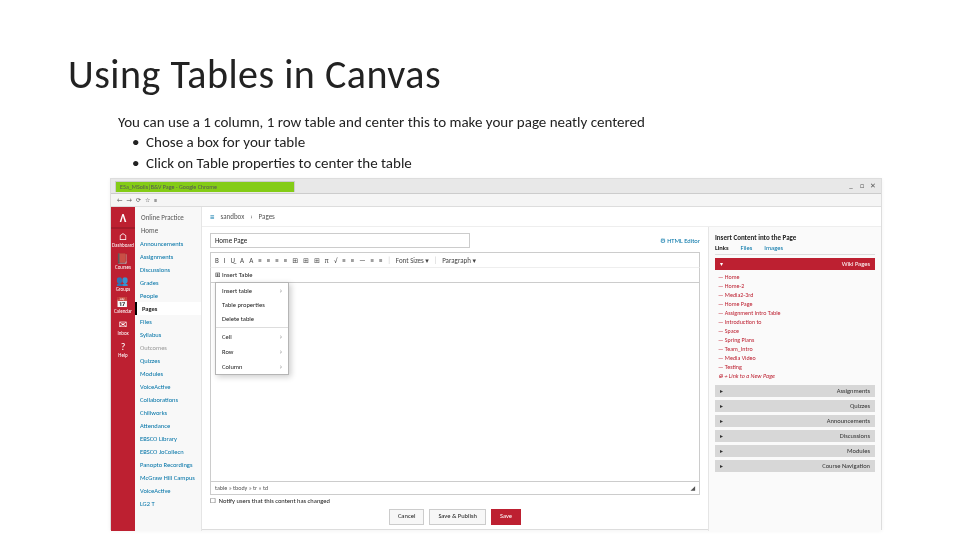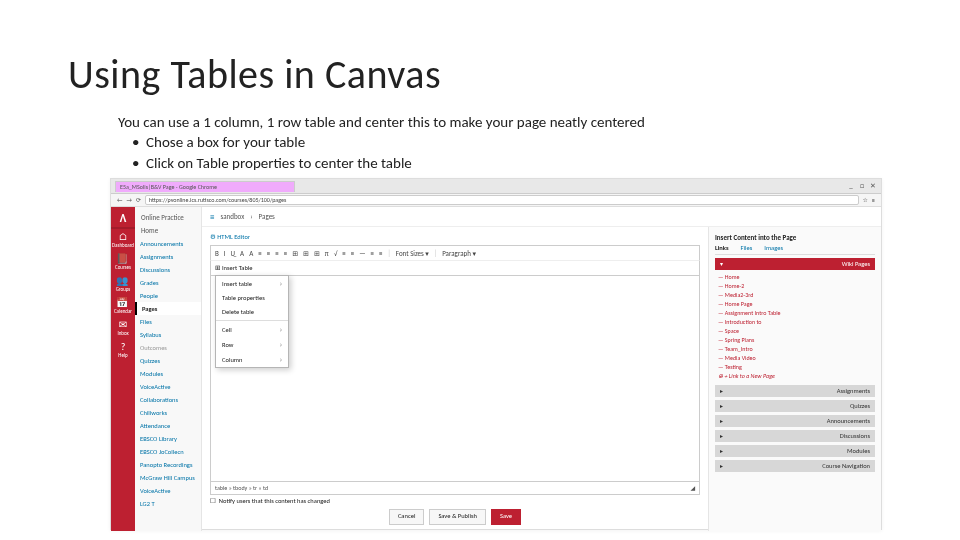--- a/index.html
+++ b/index.html
@@ -6,21 +6,21 @@
 .slide{position:relative;width:960px;height:540px}
 .title{position:absolute;left:68px;top:50px;font-size:40px;font-weight:400;letter-spacing:.5px}
 .body-text{position:absolute;left:118px;top:112px;font-size:15px;line-height:1.35}
 .body-text ul{margin:0 0 0 10px;padding:0}
 .body-text li{list-style:none;position:relative;padding-left:18px}
 .body-text li::before{content:"•";position:absolute;left:4px}
 
 
 .shot{position:absolute;left:110px;top:178px;width:770px;height:350px;border:1px solid #ddd;box-shadow:0 1px 4px rgba(0,0,0,.05)}
 .browser-chrome{height:14px;background:#e8e8e8;border-bottom:1px solid #ccc;font-size:6px;display:flex;align-items:center;padding:0 4px;color:#555}
-.browser-tab{height:10px;background:#f0abfc;border:1px solid #ccc;border-bottom:none;width:170px;font-size:6px;padding:0 4px;line-height:10px;white-space:nowrap;overflow:hidden}
+.browser-tab{height:10px;background:#84cc16;border:1px solid #ccc;border-bottom:none;width:170px;font-size:6px;padding:0 4px;line-height:10px;white-space:nowrap;overflow:hidden}
 .chrome-icons{margin-left:auto;display:flex;gap:3px}
 .chrome-icons span{width:8px;height:8px;display:inline-block;font-size:7px;text-align:center;line-height:8px}
 .addr-bar{height:12px;background:#f5f5f5;border-bottom:1px solid #ddd;display:flex;align-items:center;font-size:6px;padding:0 6px;gap:4px;color:#444}
 .addr-field{background:#fff;border:1px solid #ccc;border-radius:2px;height:8px;flex:1;padding:0 3px;line-height:8px;white-space:nowrap;overflow:hidden}
 .canvas-app{display:flex;height:calc(100% - 26px)}
 .red-rail{width:24px;background:#bd2031;display:flex;flex-direction:column;padding-top:2px}
 .red-rail .red-logo{height:18px;border-bottom:2px solid #a31b2a;display:flex;align-items:center;justify-content:center;color:#fff;font-size:11px;font-weight:bold}
 .red-rail .rail-ico{height:22px;display:flex;align-items:center;justify-content:center;color:#fff;font-size:7px;flex-direction:column;overflow:hidden}
 .red-rail .rail-ico .i{font-size:10px;line-height:10px;filter:grayscale(30%)}
 
@@ -89,21 +89,20 @@
     <div class="chrome-icons">
       <span>_</span>
       <span>□</span>
       <span>✕</span>
     </div>
   </div>
   <div class="addr-bar">
     <span>←</span>
     <span>→</span>
     <span>⟳</span>
-    <div class="addr-field">https://pvonline.ics.rutisco.com/courses/805/100/pages</div>
     <span>☆</span>
     <span>≡</span>
   </div>
 
   <div class="canvas-app">
 
     <div class="red-rail">
       <div class="red-logo">Λ</div>
       <div id="rail-items">
             <div class="rail-ico">
@@ -165,20 +164,21 @@
       <div class="breadcrumb">
         <span class="hamburger">≡</span>
         <span>sandbox</span>
         <span>›</span>
         <span>Pages</span>
       </div>
 
       <div class="content-wrap">
         <div class="editor-col">
           <div class="page-title-row">
+            <div class="page-title-input">Home Page</div>
             <div class="html-editor">
               <span>⚙</span>
               <span>HTML Editor</span>
             </div>
           </div>
 
           <div class="toolbar" id="tb1">
                 <span>B</span>
                 <span>I</span>
                 <span>U̲</span>

